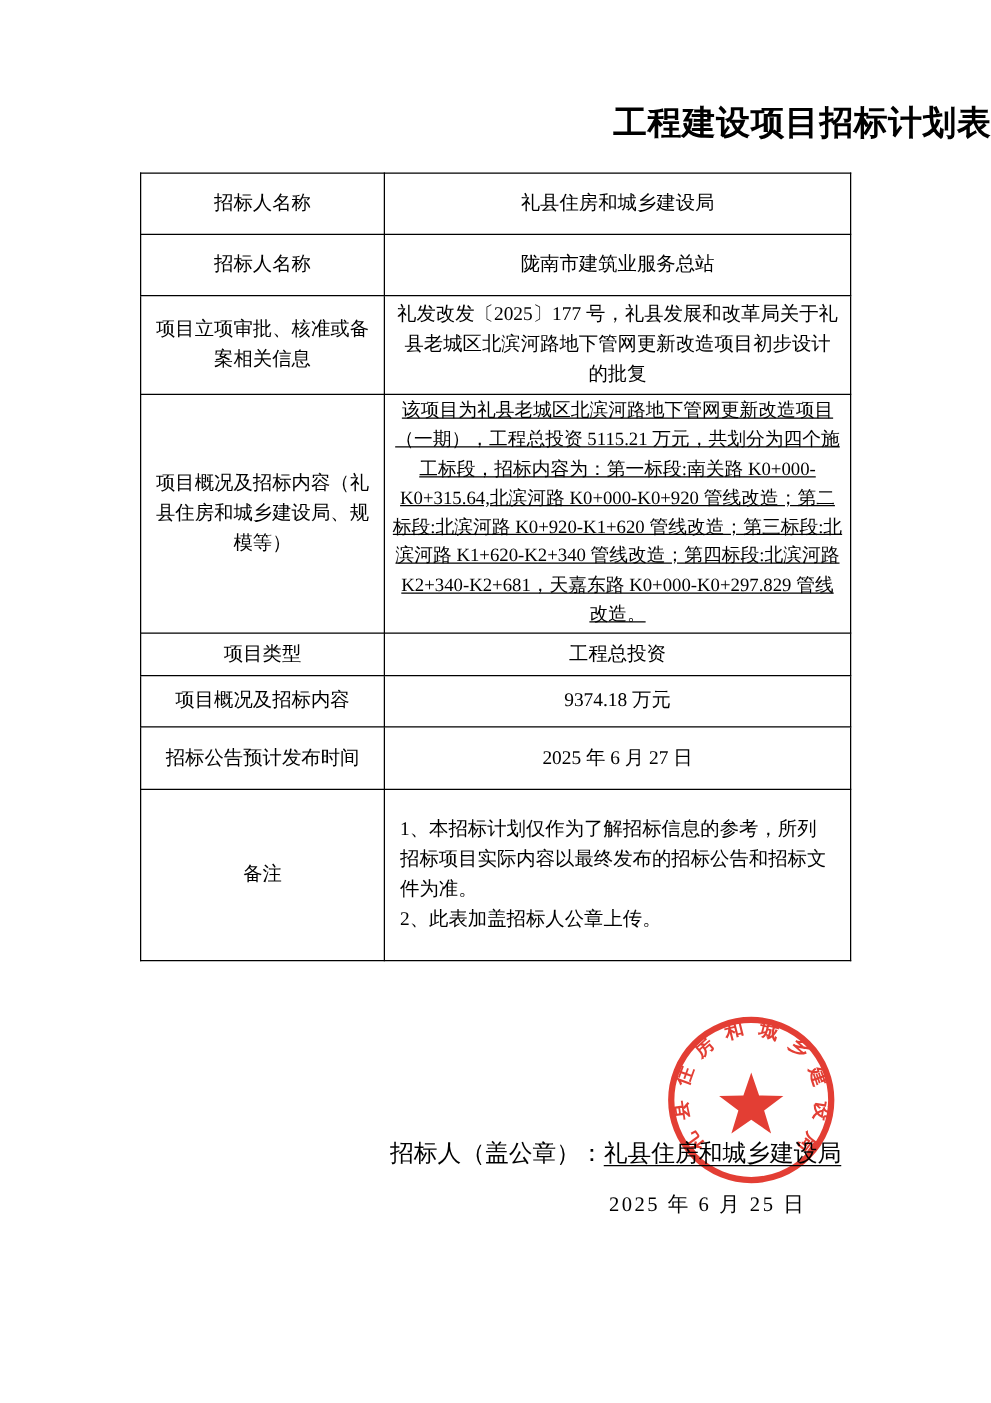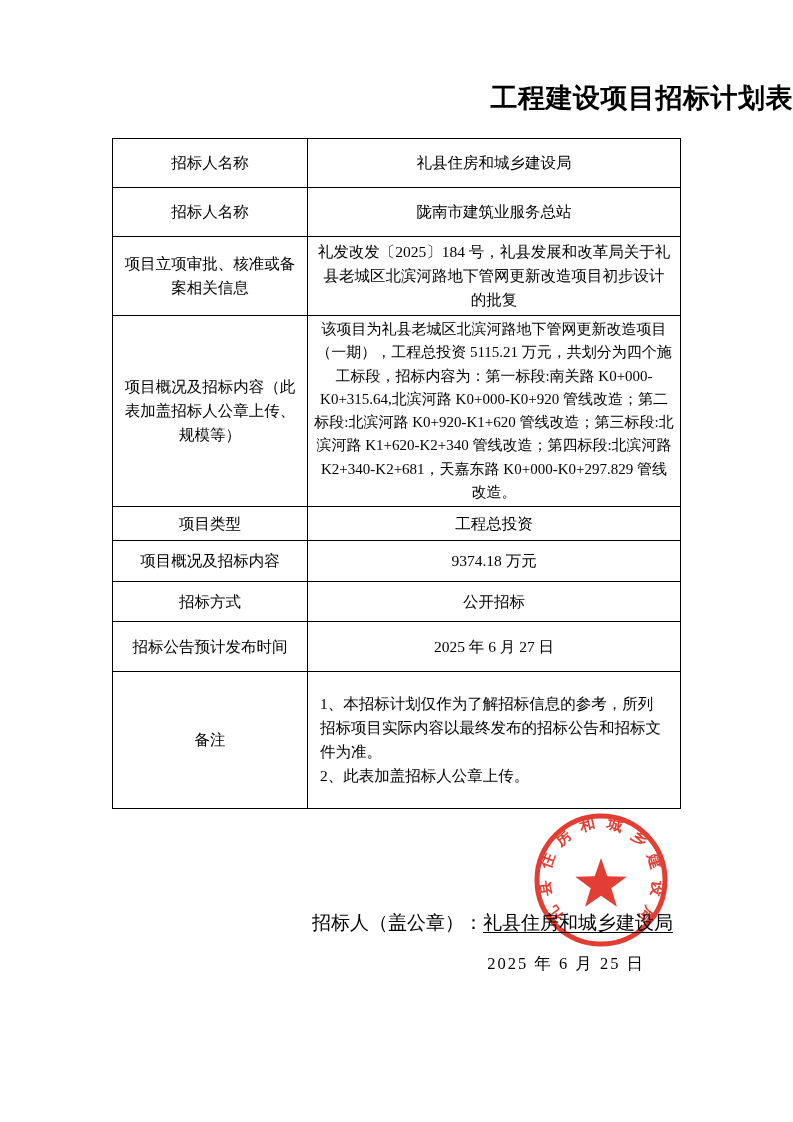--- a/index.html
+++ b/index.html
@@ -32,21 +32,21 @@
     line-height: 1.55;
   }
   .info-table td {
     border: 1px solid #000;
     vertical-align: middle;
     text-align: center;
     padding: 3px 8px;
     overflow: hidden;
   }
   .info-table td.label-cell { width: 195px; padding: 3px 10px; }
-  .info-table td.overview-cell { font-size: 15px; line-height: 1.55; padding: 2px 6px; }
+  .info-table td.overview-cell { font-size: 15px; line-height: 1.55; padding: 2px 6px; text-decoration: underline; }
   .info-table td.remark-value-cell {
     text-align: left;
     white-space: pre-line;
     padding: 20px 12px;
     vertical-align: middle;
   }
   .signature-line {
     position: absolute;
     top: 910px; right: 120px;
     font-size: 19px;
@@ -82,37 +82,33 @@
     <tr style="height:49px">
       <td class="label-cell">招标人名称</td>
       <td>礼县住房和城乡建设局</td>
     </tr>
     <tr style="height:49px">
       <td class="label-cell">招标人名称</td>
       <td>陇南市建筑业服务总站</td>
     </tr>
     <tr style="height:63px">
       <td class="label-cell">项目立项审批、核准或备案相关信息</td>
-      <td>礼发改发〔2025〕184 号，礼县发展和改革局关于礼县老城区北滨河路地下管网更新改造项目初步设计的批复</td>
+      <td>礼发改发〔2025〕177 号，礼县发展和改革局关于礼县老城区北滨河路地下管网更新改造项目初步设计的批复</td>
     </tr>
     <tr style="height:167px">
-      <td class="label-cell">项目概况及招标内容（此表加盖招标人公章上传、规模等）</td>
+      <td class="label-cell">项目概况及招标内容（礼县住房和城乡建设局、规模等）</td>
       <td class="overview-cell">该项目为礼县老城区北滨河路地下管网更新改造项目（一期），工程总投资 5115.21 万元，共划分为四个施工标段，招标内容为：第一标段:南关路 K0+000-K0+315.64,北滨河路 K0+000-K0+920 管线改造；第二标段:北滨河路 K0+920-K1+620 管线改造；第三标段:北滨河路 K1+620-K2+340 管线改造；第四标段:北滨河路 K2+340-K2+681，天嘉东路 K0+000-K0+297.829 管线改造。</td>
     </tr>
     <tr style="height:34px">
       <td class="label-cell">项目类型</td>
       <td>工程总投资</td>
     </tr>
     <tr style="height:41px">
       <td class="label-cell">项目概况及招标内容</td>
       <td>9374.18 万元</td>
-    </tr>
-    <tr style="height:40px">
-      <td class="label-cell">招标方式</td>
-      <td>公开招标</td>
     </tr>
     <tr style="height:50px">
       <td class="label-cell">招标公告预计发布时间</td>
       <td>2025 年 6 月 27 日</td>
     </tr>
     <tr style="height:102px">
       <td class="label-cell">备注</td>
       <td class="remark-value-cell">1、本招标计划仅作为了解招标信息的参考，所列招标项目实际内容以最终发布的招标公告和招标文件为准。
 2、此表加盖招标人公章上传。</td>
     </tr>

